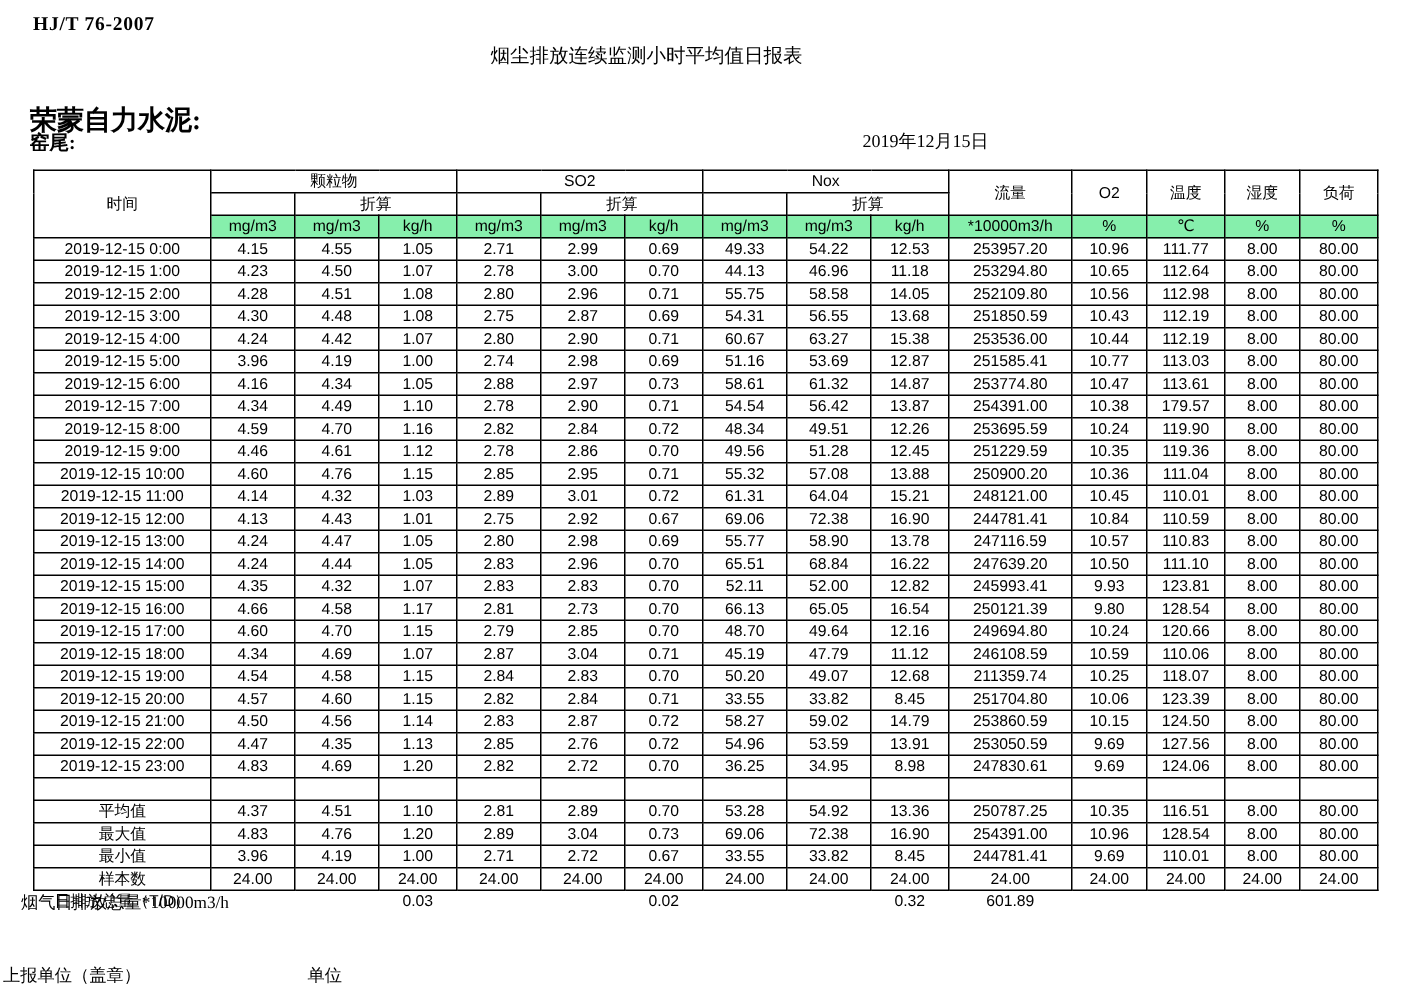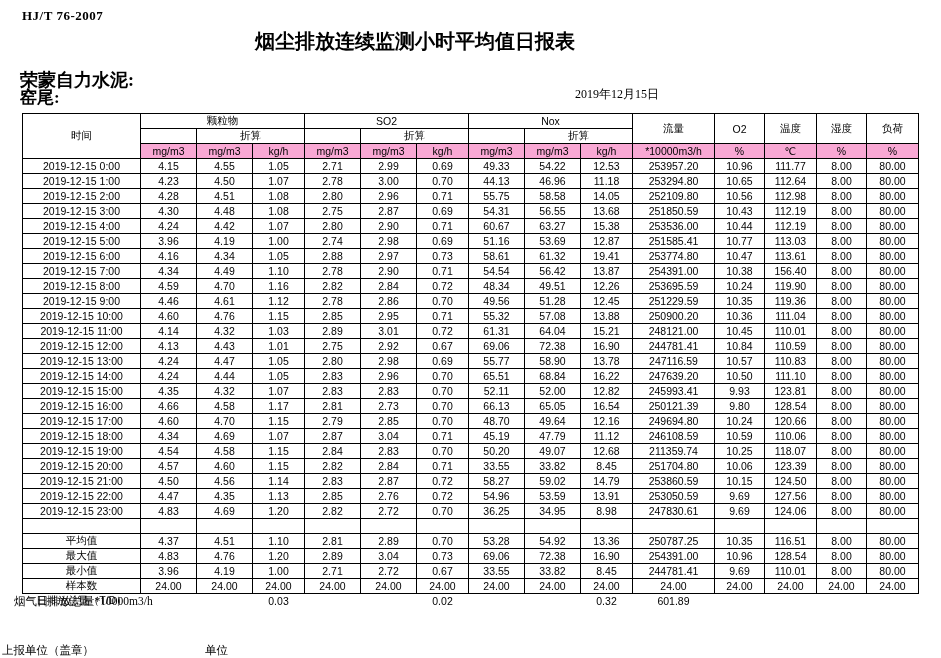--- a/index.html
+++ b/index.html
@@ -10,32 +10,32 @@
     font-size:11px;color:#000;
     overflow:hidden;
   }
   .page{position:relative;width:779px;height:658px;}
   .std-code{
     position:absolute;left:22px;top:8px;
     font-family:"Liberation Serif","DejaVu Serif",serif;
     font-weight:bold;font-size:13px;letter-spacing:0.5px;
   }
   .doc-title{
-    position:absolute;left:0;top:28px;width:830px;
-    text-align:center;font-weight:bold;font-size:20px;
+    position:absolute;left:16px;top:28px;width:830px;
+    text-align:center;font-weight:normal;font-size:13px;
     font-family:"Liberation Serif","DejaVu Serif",serif;
   }
   .company{
     position:absolute;left:20px;top:68px;
     font-weight:bold;font-size:18px;
     font-family:"Liberation Serif","DejaVu Serif",serif;
   }
   .position{
     position:absolute;left:20px;top:86px;
-    font-weight:bold;font-size:17px;
+    font-weight:bold;font-size:13px;
     font-family:"Liberation Serif","DejaVu Serif",serif;
   }
   .report-date{
     position:absolute;left:575px;top:86px;
     font-size:12px;
     font-family:"Liberation Serif","DejaVu Serif",serif;
   }
   table.main{
     position:absolute;left:22px;top:113px;
     border-collapse:collapse;
@@ -44,21 +44,21 @@
   }
   table.main td{
     border:1px solid #000;
     height:14px;
     text-align:center;
     vertical-align:middle;
     padding:0 2px;
     white-space:nowrap;
   }
   .hdr-group{font-size:10.5px;}
-  .unitrow td{background:#f9a8d4;}
+  .unitrow td{background:#86efac;}
   .timecell{text-align:right;padding-right:6px;}
   .num{text-align:right;padding-right:8px;}
   .blankrow td{height:12px;border:1px solid #000;}
   .sumlbl{text-align:center;}
   .totalrow td{border:none;}
   .footer1{
     position:absolute;left:14px;top:594px;font-size:11.5px;
     font-family:"Liberation Serif","DejaVu Serif",serif;
   }
   .footer2{
@@ -243,41 +243,41 @@
         <tr>
           <td class="timecell">2019-12-15 6:00</td>
           <td class="num">4.16</td>
           <td class="num">4.34</td>
           <td class="num">1.05</td>
           <td class="num">2.88</td>
           <td class="num">2.97</td>
           <td class="num">0.73</td>
           <td class="num">58.61</td>
           <td class="num">61.32</td>
-          <td class="num">19.41</td>
+          <td class="num">14.87</td>
           <td class="num">253774.80</td>
           <td class="num">10.47</td>
           <td class="num">113.61</td>
           <td class="num">8.00</td>
           <td class="num">80.00</td>
         </tr>
         <tr>
           <td class="timecell">2019-12-15 7:00</td>
           <td class="num">4.34</td>
           <td class="num">4.49</td>
           <td class="num">1.10</td>
           <td class="num">2.78</td>
           <td class="num">2.90</td>
           <td class="num">0.71</td>
           <td class="num">54.54</td>
           <td class="num">56.42</td>
           <td class="num">13.87</td>
           <td class="num">254391.00</td>
           <td class="num">10.38</td>
-          <td class="num">156.40</td>
+          <td class="num">179.57</td>
           <td class="num">8.00</td>
           <td class="num">80.00</td>
         </tr>
         <tr>
           <td class="timecell">2019-12-15 8:00</td>
           <td class="num">4.59</td>
           <td class="num">4.70</td>
           <td class="num">1.16</td>
           <td class="num">2.82</td>
           <td class="num">2.84</td>

